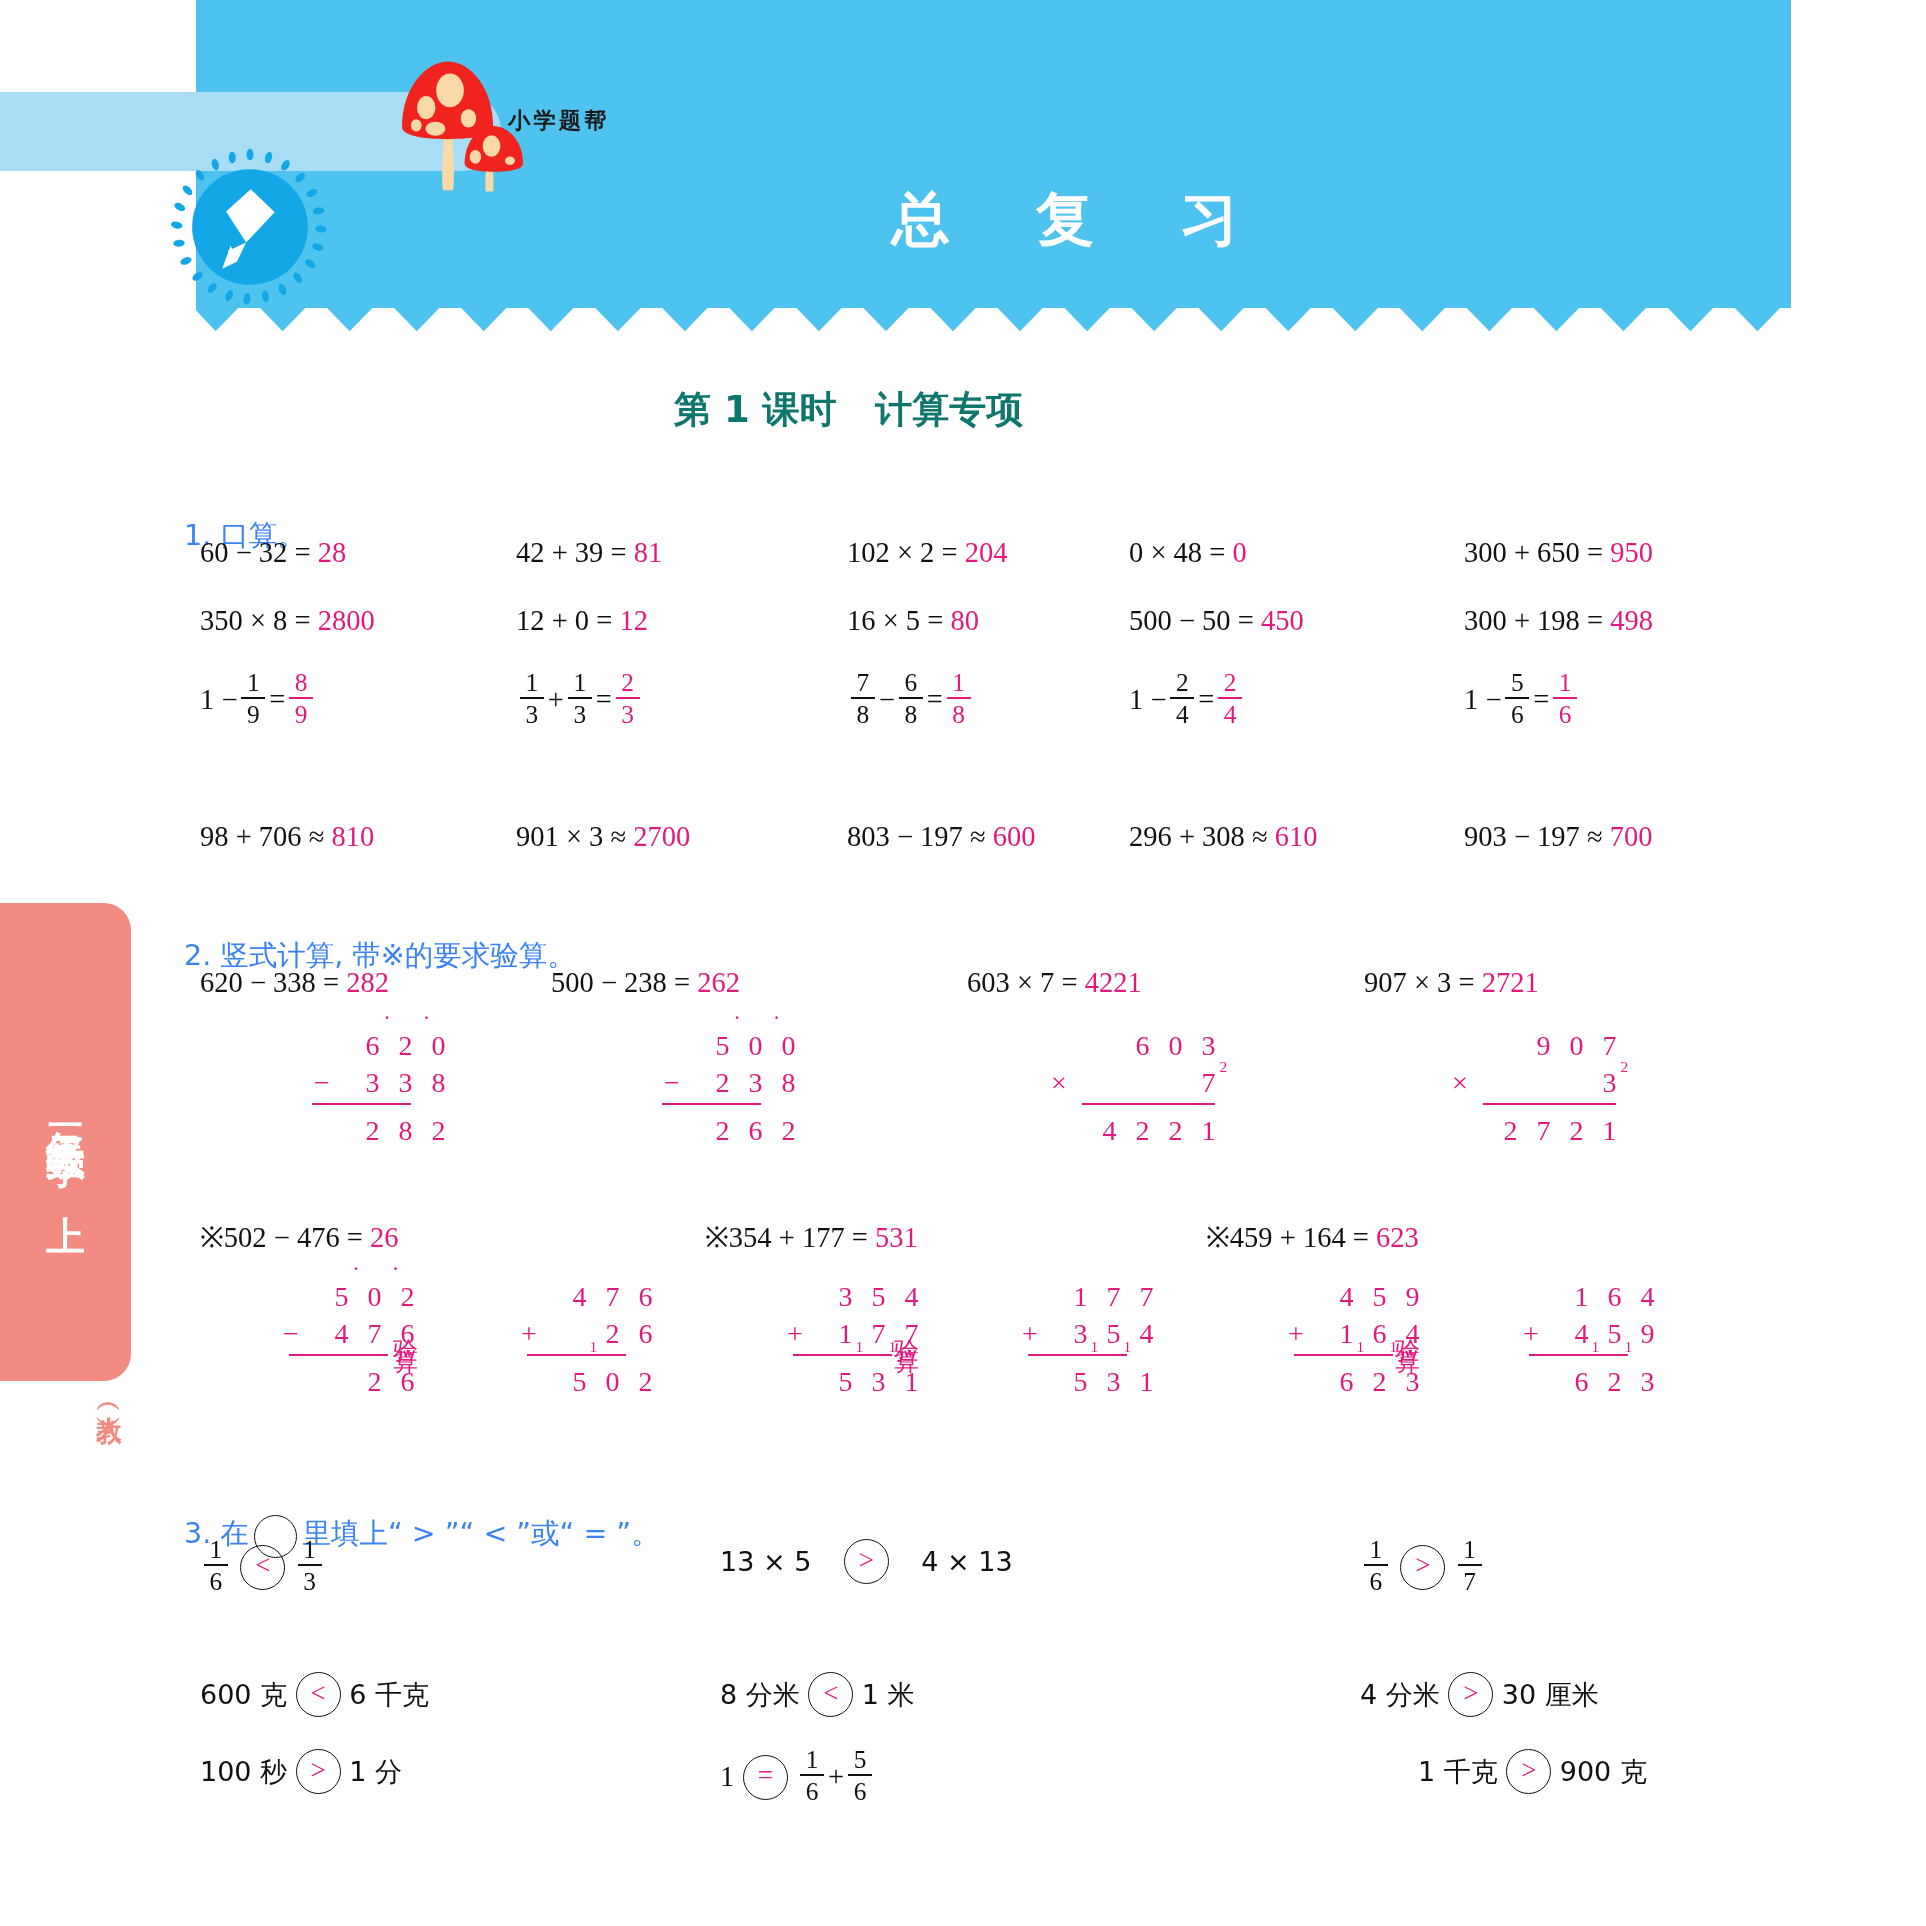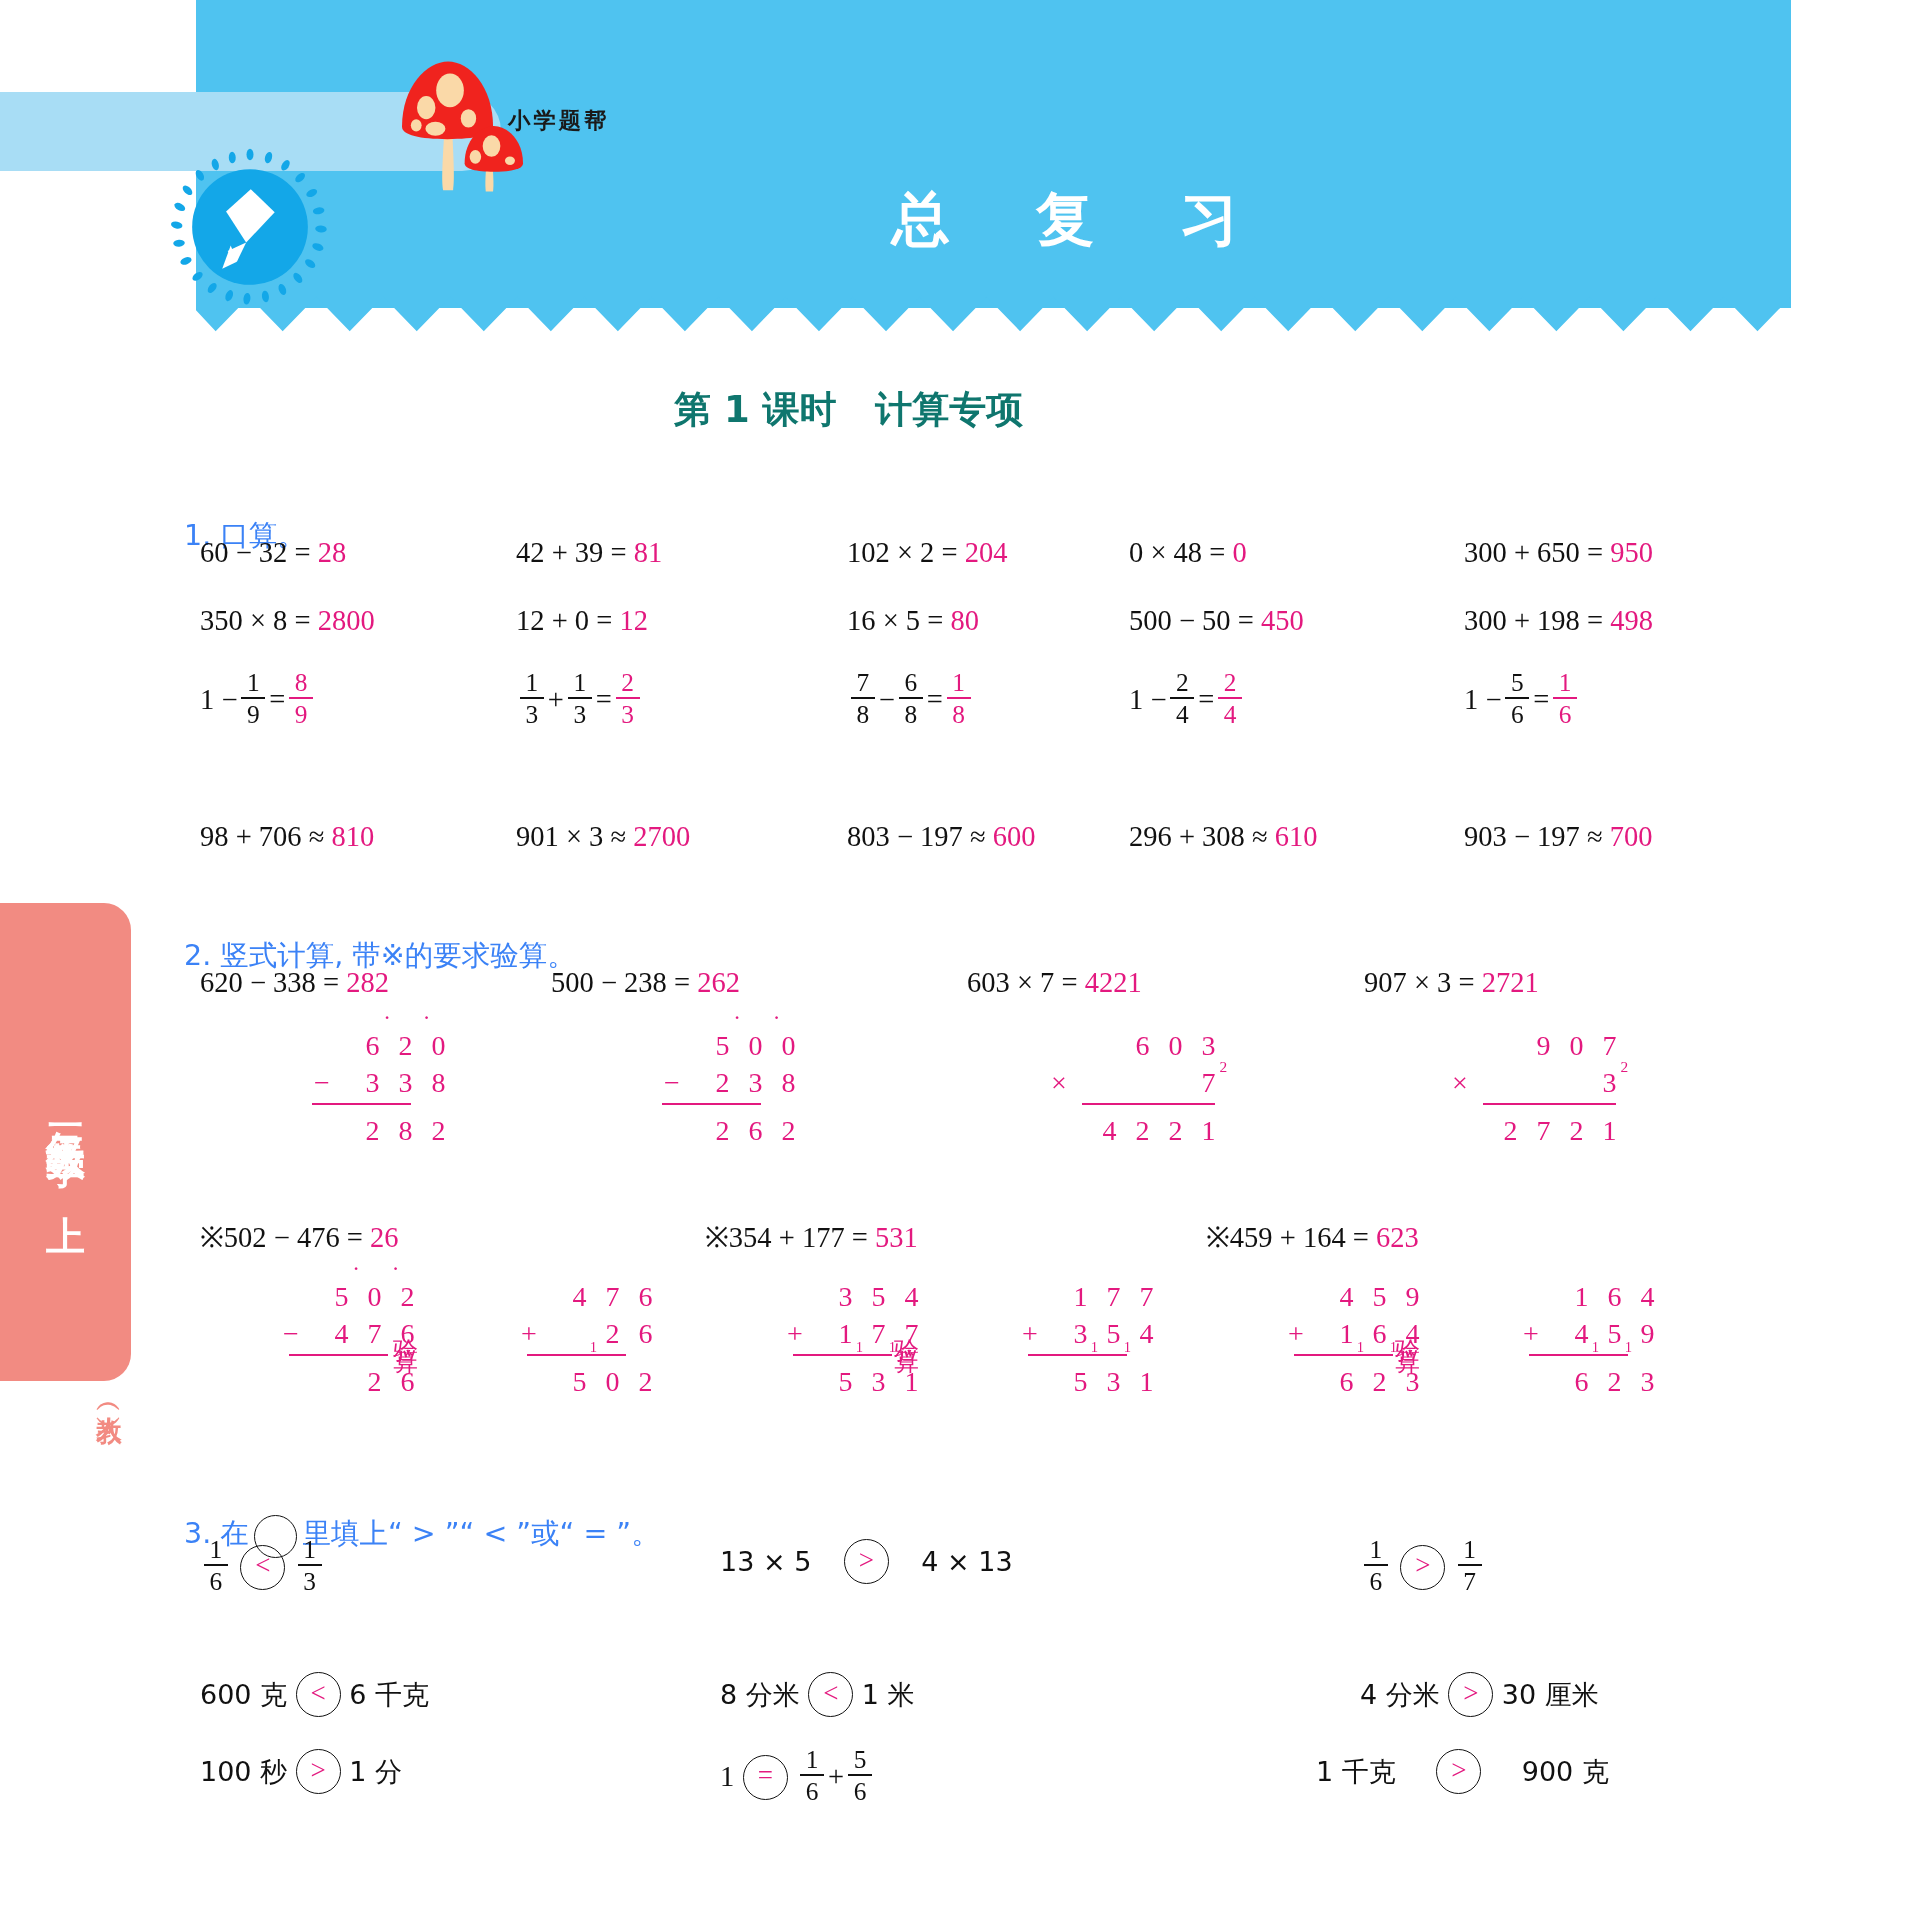--- a/index.html
+++ b/index.html
@@ -631,21 +631,21 @@
           <span class="bar"></span>
           <span class="den">6</span>
         </span>
         <span> + </span>
         <span class="frac">
           <span class="num">5</span>
           <span class="bar"></span>
           <span class="den">6</span>
         </span>
       </div>
-      <div class="cmp-row" style="left: 1316px; top: 1749px; gap: 32px;">
+      <div class="cmp-row" style="left: 1418px; top: 1749px;">
         <span class="cjk">1 千克</span>
         <span class="cmp-circle">
           <span>&gt;</span>
         </span>
         <span class="cjk">900 克</span>
       </div>
     </div>
 
   <div class="q-head" style="left:154px; top:1909px;">
     

